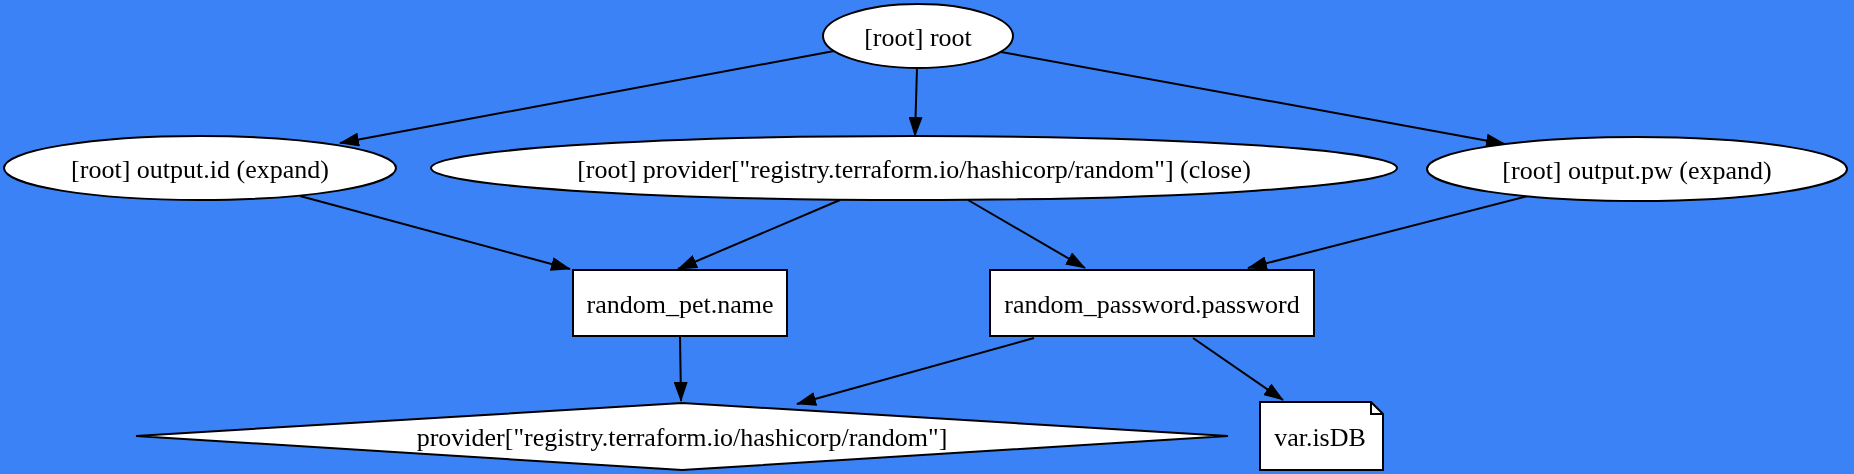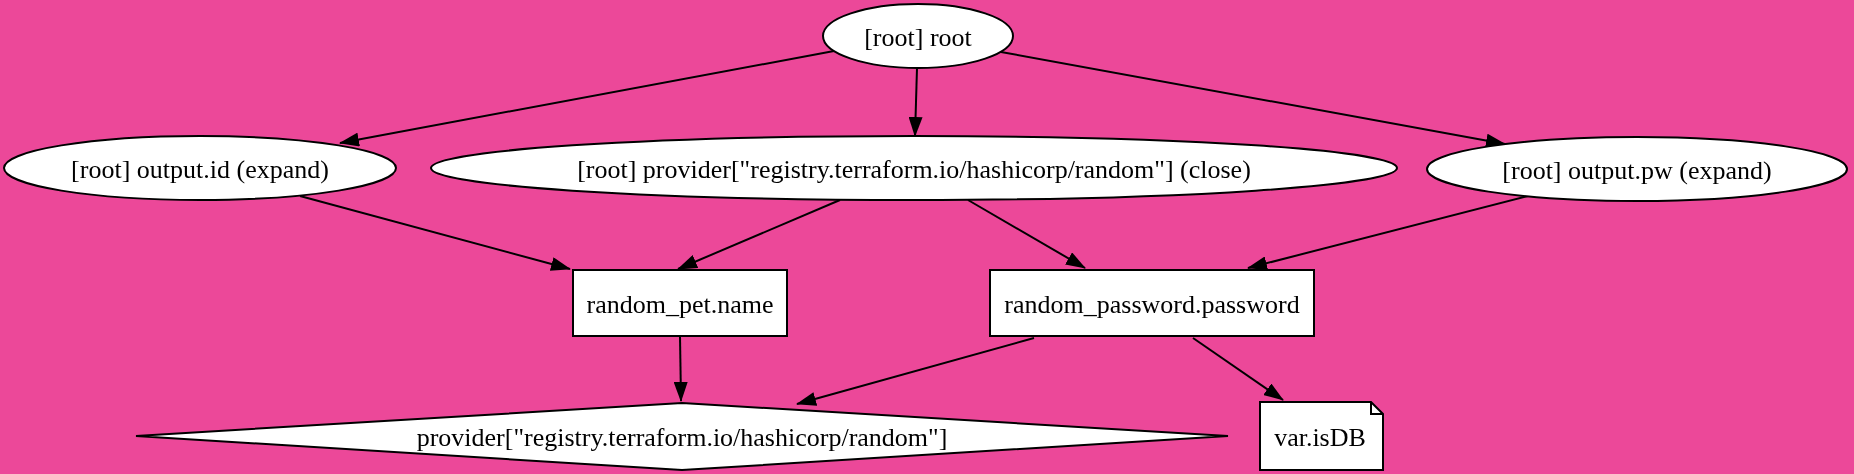--- a/index.html
+++ b/index.html
@@ -3,21 +3,21 @@
 <meta charset="utf-8">
 <style>
   html, body {
     margin: 0;
     padding: 0;
     background: #ffffff;
   }
   .canvas-wrap {
     width: 1854px;
     height: 474px;
-    background: #ec4899;
+    background: #3b82f6;
     overflow: hidden;
   }
   svg {
     display: block;
     font-family: "Liberation Serif", "DejaVu Serif", serif;
   }
   .node-shape {
     fill: #ffffff;
     stroke: #000000;
     stroke-width: 2;

